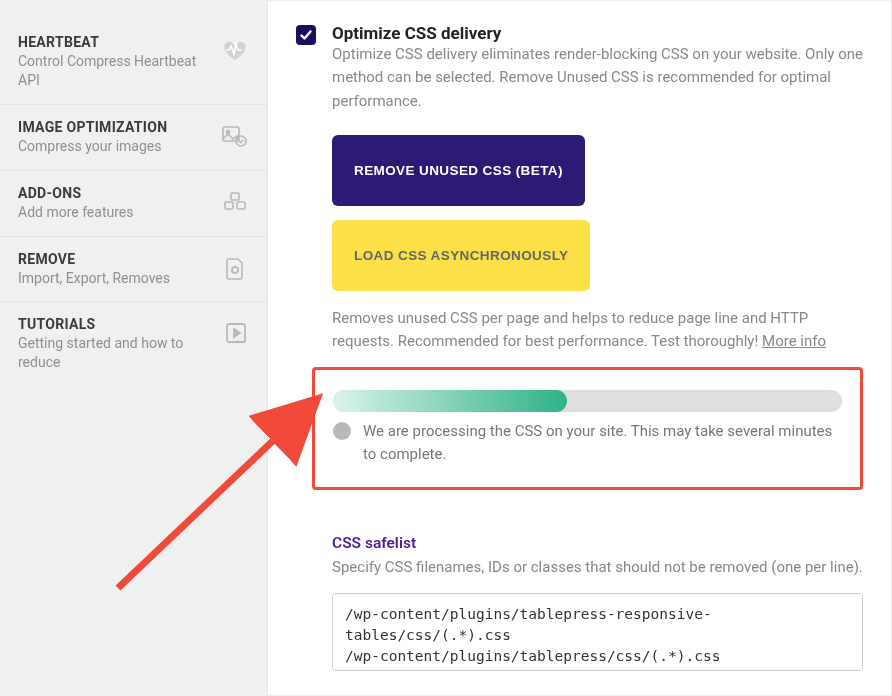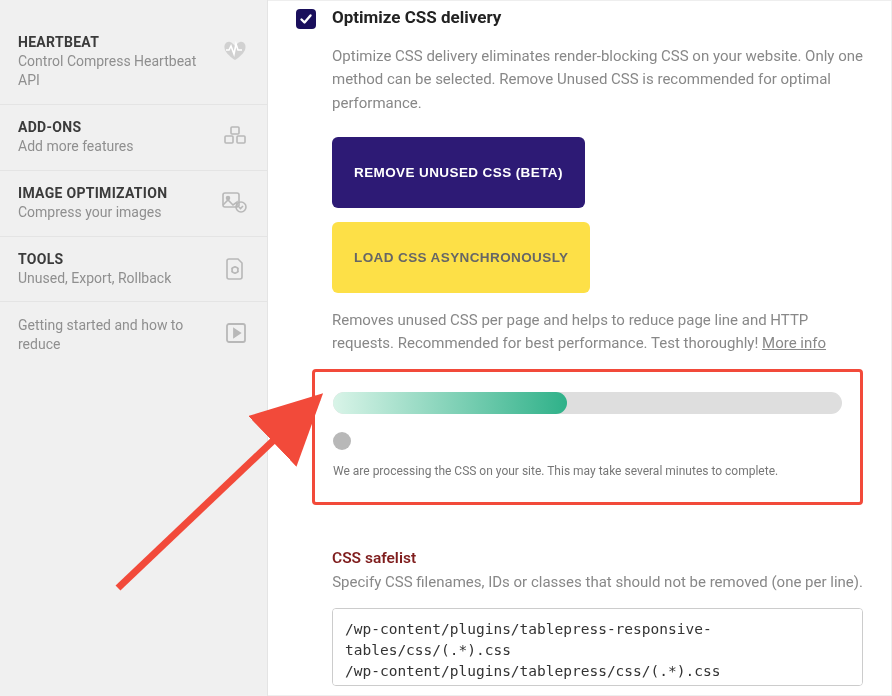--- a/index.html
+++ b/index.html
@@ -51,21 +51,21 @@
       background: #fff;
       padding: 0 28px 28px 28px;
       overflow: hidden;
       border: 1px solid #eee;
       border-left: none;
     }
     .opt-header {
       display: flex;
       align-items: flex-start;
       gap: 16px;
-      padding-top: 6px;
+      padding-top: 22px;
     }
     .checkbox {
       width: 20px;
       height: 20px;
       border-radius: 4px;
       background: #1a0f5c;
       display: flex;
       align-items: center;
       justify-content: center;
       flex-shrink: 0;
@@ -74,21 +74,21 @@
     .checkbox svg { color: #fff; }
     .opt-title {
       font-weight: 700;
       font-size: 17px;
       color: #222;
     }
     .opt-desc {
       color: #888;
       font-size: 15px;
       line-height: 1.55;
-      margin-top: 18px;
+      margin-top: 0;
     }
     .buttons { margin-top: 22px; margin-left: 36px; }
     .btn {
       display: block;
       border: none;
       border-radius: 6px;
       font-weight: 700;
       font-size: 13.5px;
       letter-spacing: 0.4px;
       padding: 28px 22px;
@@ -129,50 +129,48 @@
     .progress-fill {
       height: 100%;
       width: 46%;
       background: linear-gradient(90deg, #d9f4e8 0%, #2fb189 100%);
       border-radius: 12px;
     }
     .progress-msg {
       display: flex;
       align-items: flex-start;
       gap: 12px;
-      margin-top: 16px;
+      margin-top: 8px;
       color: #777;
-      font-size: 12px;
+      font-size: 15px;
       line-height: 1.5;
-      flex-direction: column;
     }
     .spinner-dot {
       width: 18px;
       height: 18px;
       border-radius: 50%;
       background: #b8b8b8;
       flex-shrink: 0;
       margin-top: 2px;
     }
     .safelist {
       margin-top: 26px;
       margin-left: 36px;
     }
     .safelist-title {
       font-weight: 600;
       font-size: 15.5px;
-      color: #7f1d1d;
+      color: #4c1d95;
       margin-top: 44px;
     }
     .safelist-desc {
       color: #888;
       font-size: 15px;
       line-height: 1.5;
       margin-top: 4px;
-      text-align: right;
     }
     .textarea {
       width: 100%;
       border: 1px solid #ccc;
       border-radius: 4px;
       padding: 10px 12px;
       font-family: Menlo, Consolas, monospace;
       font-size: 14.5px;
       color: #333;
       margin-top: 14px;
@@ -199,64 +197,65 @@
     <span class="icon">
       <svg width="24" height="22" viewBox="0 0 24 22" fill="currentColor">
           <path d="M12 20s-8-5-10-10C0 4 4 1 7 2c2 .6 3 2 5 4 2-2 3-3.4 5-4 3-1 7 2 5 8-2 5-10 10-10 10z" opacity="0.55"></path>
           <path d="M3 10h3l2-4 3 8 2-10 2 6h4" stroke="#fff" stroke-width="1.6" fill="none"></path>
         </svg>
     </span>
   </div>
 
   <div class="sidebar-item">
     <div class="text-block">
-      <div class="title">ADD-ONS</div>
-      <div class="desc">Add more features</div>
-    </div>
-    <span class="icon">
-      <svg width="24" height="22" viewBox="0 0 24 22" fill="none" stroke="currentColor" stroke-width="1.6">
-          <rect x="8" y="2" width="8" height="7" rx="1"></rect>
-          <rect x="2" y="11" width="8" height="7" rx="1"></rect>
-          <rect x="14" y="11" width="8" height="7" rx="1"></rect>
-        </svg>
-    </span>
-  </div>
-
-  <div class="sidebar-item">
-    <div class="text-block">
       <div class="title">IMAGE OPTIMIZATION</div>
       <div class="desc">Compress your images</div>
     </div>
     <span class="icon">
       <svg width="26" height="22" viewBox="0 0 26 22" fill="none" stroke="currentColor" stroke-width="1.6">
           <rect x="2" y="2" width="16" height="14" rx="2"></rect>
           <circle cx="7" cy="7" r="1.5" fill="currentColor"></circle>
           <path d="M2 14l5-5 5 5 4-3v5"></path>
           <circle cx="20" cy="16" r="5"></circle>
           <path d="M18 16l1.5 1.5L22 15"></path>
         </svg>
     </span>
   </div>
 
   <div class="sidebar-item">
     <div class="text-block">
-      <div class="title">TOOLS</div>
-      <div class="desc">Unused, Export, Rollback</div>
+      <div class="title">ADD-ONS</div>
+      <div class="desc">Add more features</div>
+    </div>
+    <span class="icon">
+      <svg width="24" height="22" viewBox="0 0 24 22" fill="none" stroke="currentColor" stroke-width="1.6">
+          <rect x="8" y="2" width="8" height="7" rx="1"></rect>
+          <rect x="2" y="11" width="8" height="7" rx="1"></rect>
+          <rect x="14" y="11" width="8" height="7" rx="1"></rect>
+        </svg>
+    </span>
+  </div>
+
+  <div class="sidebar-item">
+    <div class="text-block">
+      <div class="title">REMOVE</div>
+      <div class="desc">Import, Export, Removes</div>
     </div>
     <span class="icon">
       <svg width="22" height="24" viewBox="0 0 22 24" fill="none" stroke="currentColor" stroke-width="1.6">
           <path d="M4 2h9l4 4v14a2 2 0 01-2 2H4a2 2 0 01-2-2V4a2 2 0 012-2z"></path>
           <circle cx="10" cy="13" r="3"></circle>
           <path d="M10 9v1M10 16v1M6.5 11l.8.5M12.7 14.5l.8.5M6.5 15l.8-.5M12.7 11.5l.8-.5"></path>
         </svg>
     </span>
   </div>
 
   <div class="sidebar-item" style="border-bottom:none;">
     <div class="text-block">
+      <div class="title">TUTORIALS</div>
       <div class="desc">Getting started and how to reduce</div>
     </div>
     <span class="icon">
       <svg width="22" height="22" viewBox="0 0 22 22" fill="none" stroke="currentColor" stroke-width="1.8">
           <rect x="2" y="2" width="18" height="18" rx="2"></rect>
           <path d="M9 7l6 4-6 4z" fill="currentColor"></path>
         </svg>
     </span>
   </div>
 </div>

